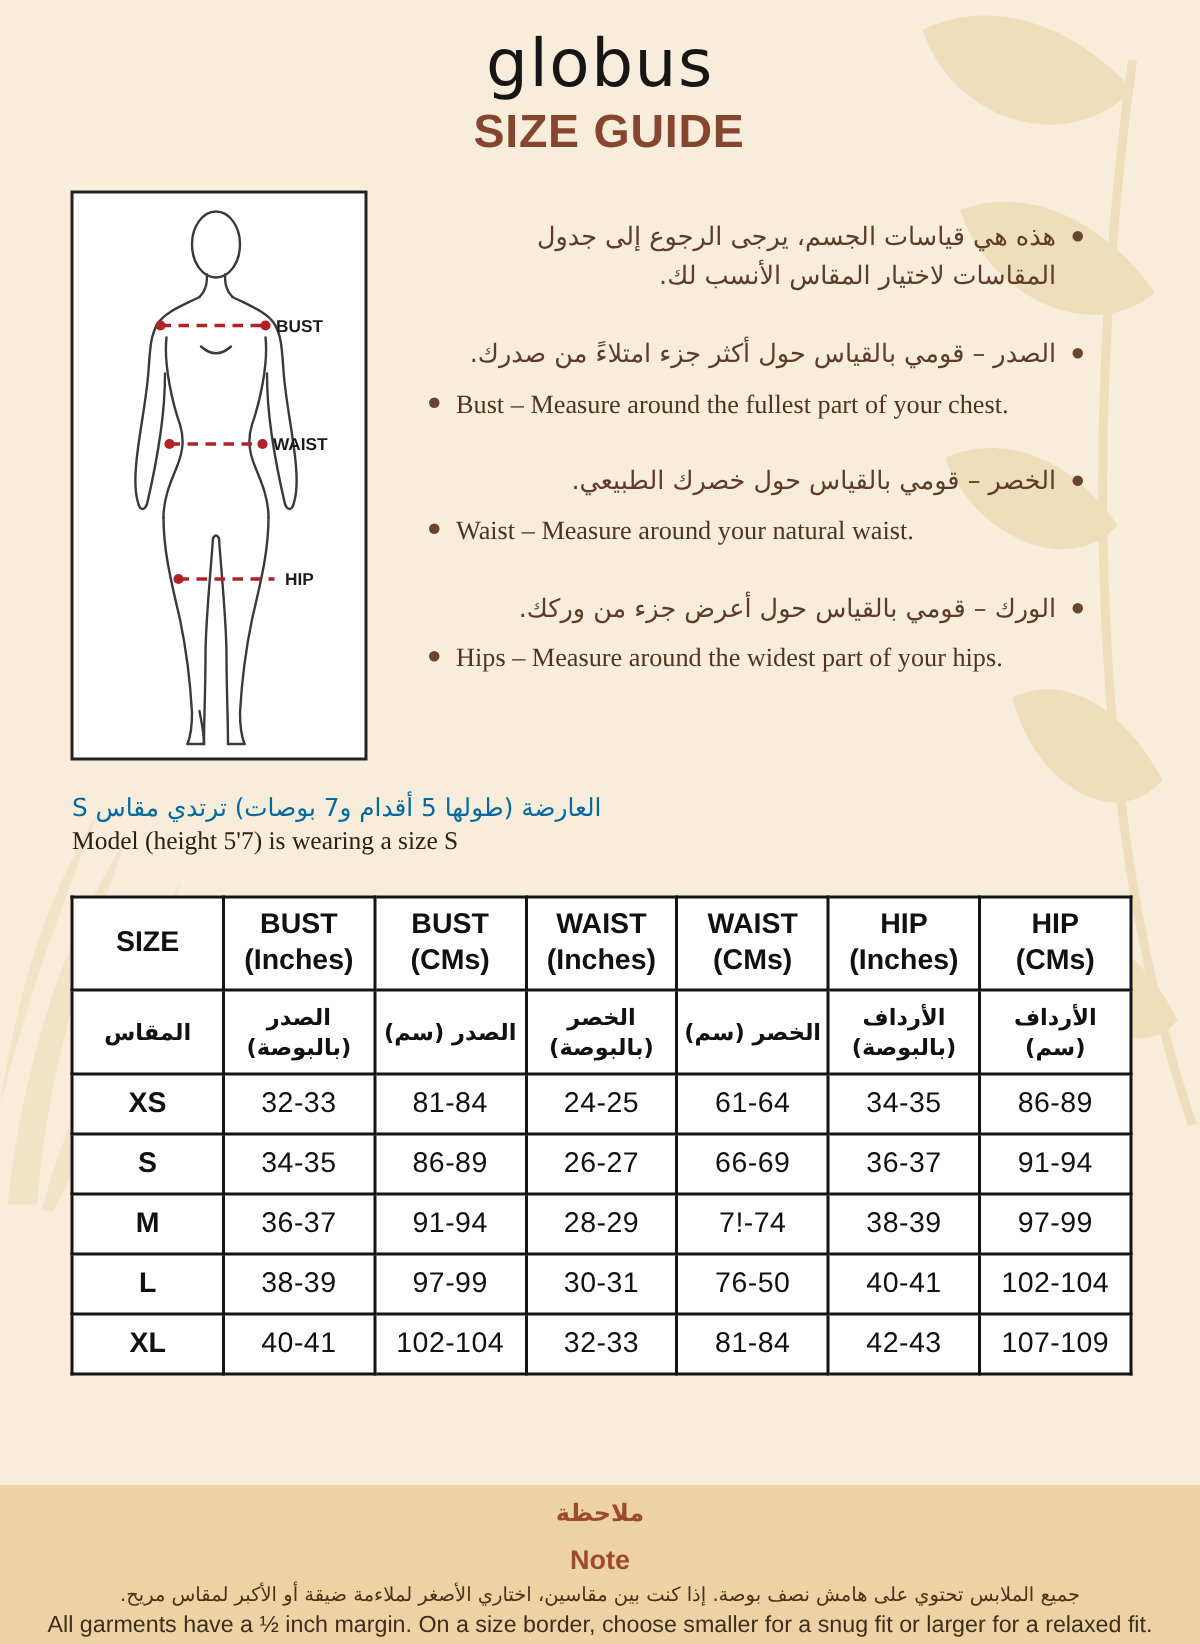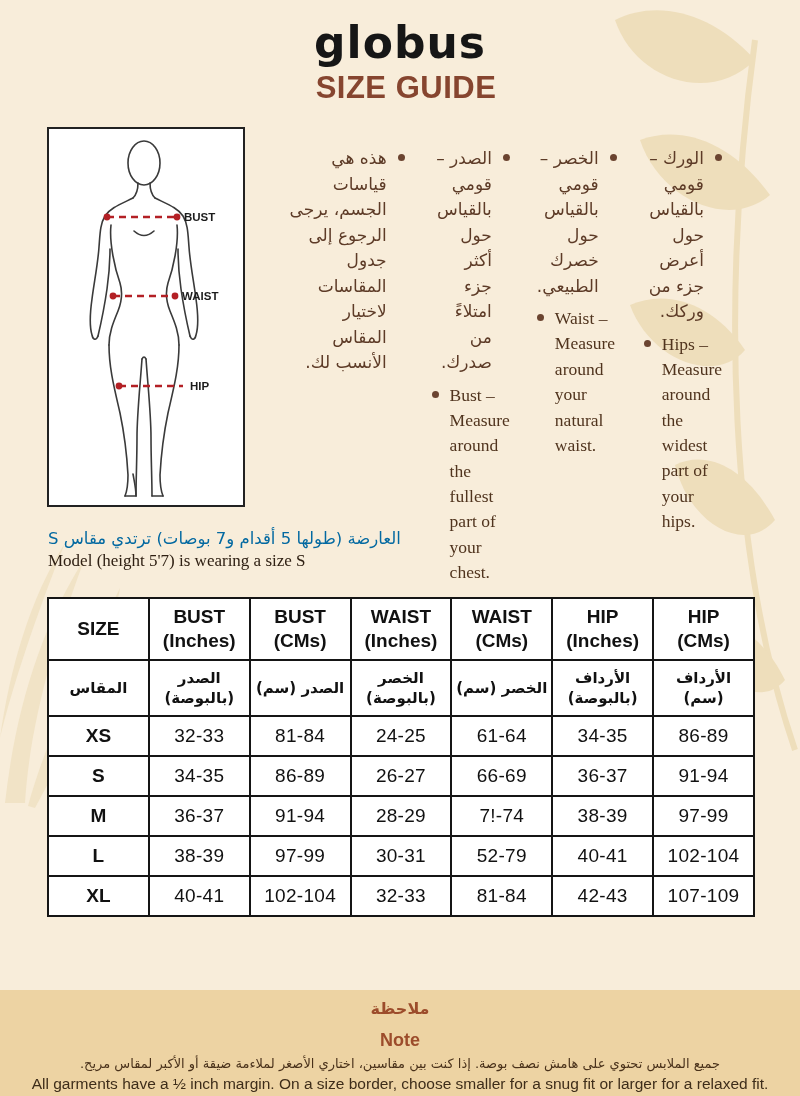--- a/index.html
+++ b/index.html
@@ -11,42 +11,42 @@
     font-family:"Liberation Sans",sans-serif;
   }
   .deco{position:absolute;pointer-events:none;}
   .deco-tr{top:0;right:0;}
   .deco-left{left:0;top:488px;}
 
   
   .header{position:absolute;top:20px;left:0;width:100%;text-align:center;}
   .brand{
     font-family:"DejaVu Sans",sans-serif;
-    font-weight:700;font-size:44px;line-height:1.05;
+    font-weight:400;font-size:44px;line-height:1.05;
     color:#161616;letter-spacing:1px;
   }
   .title{
     margin-top:4px;
     font-family:"Liberation Sans",sans-serif;
     font-weight:800;font-size:31px;letter-spacing:0.5px;
     color:#86452f;
     padding-left:12px;
   }
 
   
   .figure-box{
     position:absolute;left:47px;top:127px;width:198px;height:380px;
     background:#ffffff;border:2px solid #222;box-sizing:border-box;
   }
   .figure-box svg{display:block;width:100%;height:100%;}
 
   
   .bullets{
     position:absolute;left:286px;top:146px;width:436px;
-    display:flex;flex-direction:row;gap:27px;
+    display:flex;flex-direction:column;gap:27px;
   }
   .bullet-group{display:flex;flex-direction:column;gap:7px;}
   .b-line{display:flex;gap:11px;align-items:flex-start;}
   .dot{flex:0 0 auto;width:7px;height:7px;border-radius:50%;background:#6b4430;margin-top:8px;}
   .b-ar{
     font-family:"DejaVu Sans",sans-serif;
     font-size:17px;line-height:1.5;color:#5d3b27;text-align:right;
   }
   .b-en{
     font-family:"Liberation Serif",serif;
@@ -267,21 +267,21 @@
           <td class="cell-val">28-29</td>
           <td class="cell-val">7!-74</td>
           <td class="cell-val">38-39</td>
           <td class="cell-val">97-99</td>
         </tr>
         <tr>
           <th class="cell-size">L</th>
           <td class="cell-val">38-39</td>
           <td class="cell-val">97-99</td>
           <td class="cell-val">30-31</td>
-          <td class="cell-val">52-79</td>
+          <td class="cell-val">76-50</td>
           <td class="cell-val">40-41</td>
           <td class="cell-val">102-104</td>
         </tr>
         <tr>
           <th class="cell-size">XL</th>
           <td class="cell-val">40-41</td>
           <td class="cell-val">102-104</td>
           <td class="cell-val">32-33</td>
           <td class="cell-val">81-84</td>
           <td class="cell-val">42-43</td>

